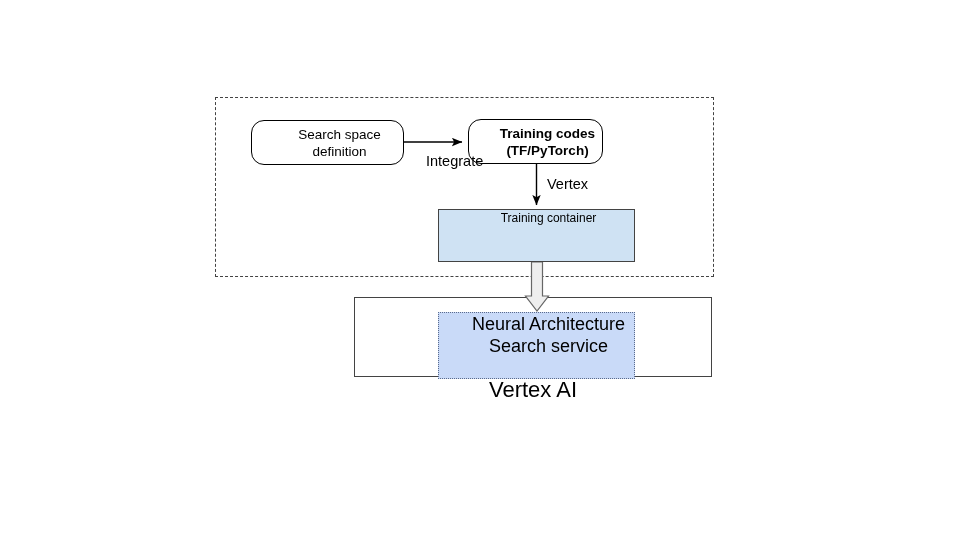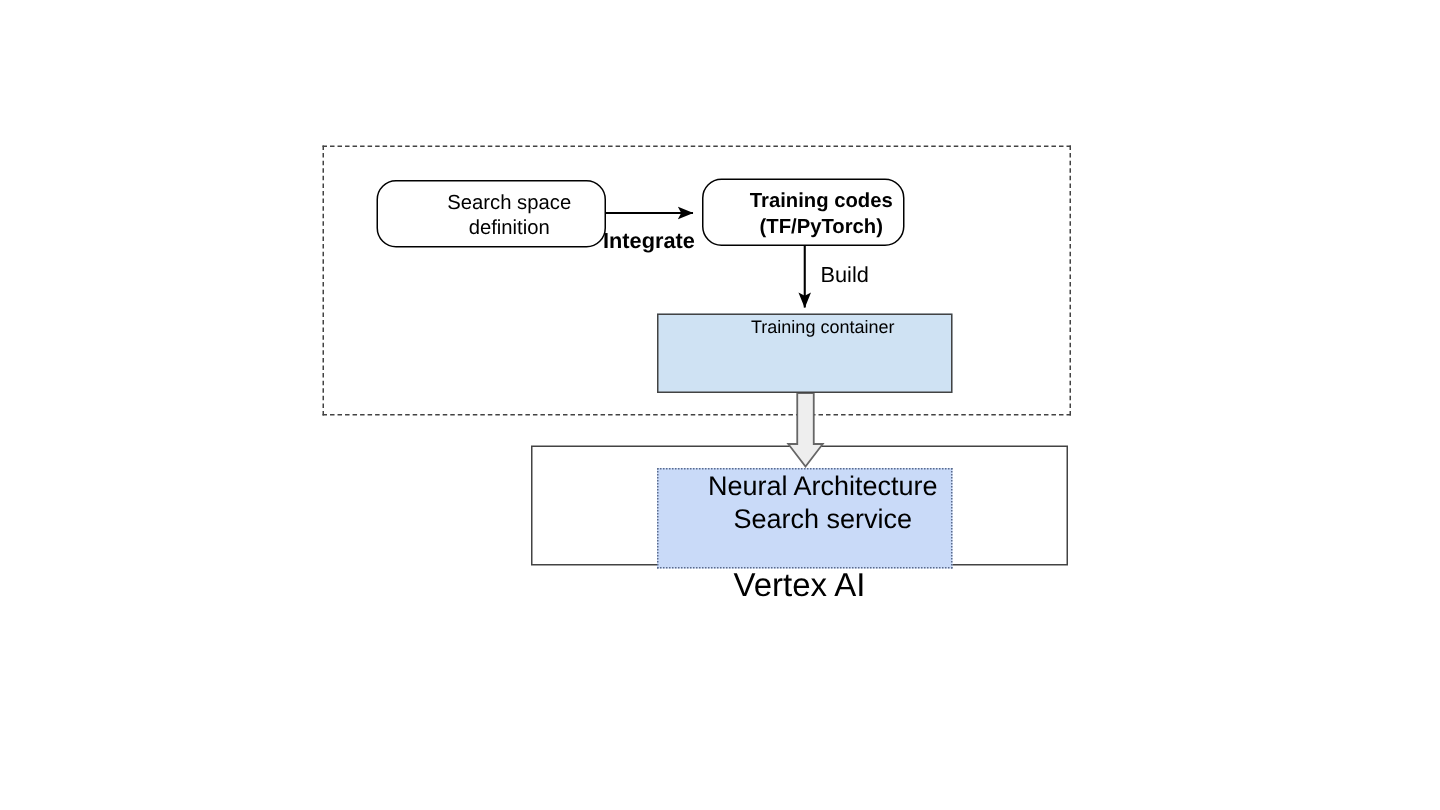--- a/index.html
+++ b/index.html
@@ -131,23 +131,22 @@
   
   .edge-label {
     position: absolute;
     font-size: 14.5px;
     line-height: 18px;
     color: #000000;
     white-space: nowrap;
   }
 
   #label-integrate {
-    left: 402px;
+    left: 426px;
     top: 152px;
-    font-weight: bold;
   }
 
   #label-build {
     left: 547px;
     top: 175px;
   }
 
   
   #connectors {
     position: absolute;
@@ -208,17 +207,17 @@
     <span class="node-label">Training container</span>
   </div>
 
   <div id="node-nas-service" class="node-rect">
     <span class="node-label">Neural Architecture
 Search service</span>
   </div>
 
   <div id="label-integrate" class="edge-label">Integrate</div>
 
-  <div id="label-build" class="edge-label">Build</div>
+  <div id="label-build" class="edge-label">Vertex</div>
 
   <div class="group-caption">Vertex AI</div>
 
 </div>
 
 </body></html>

